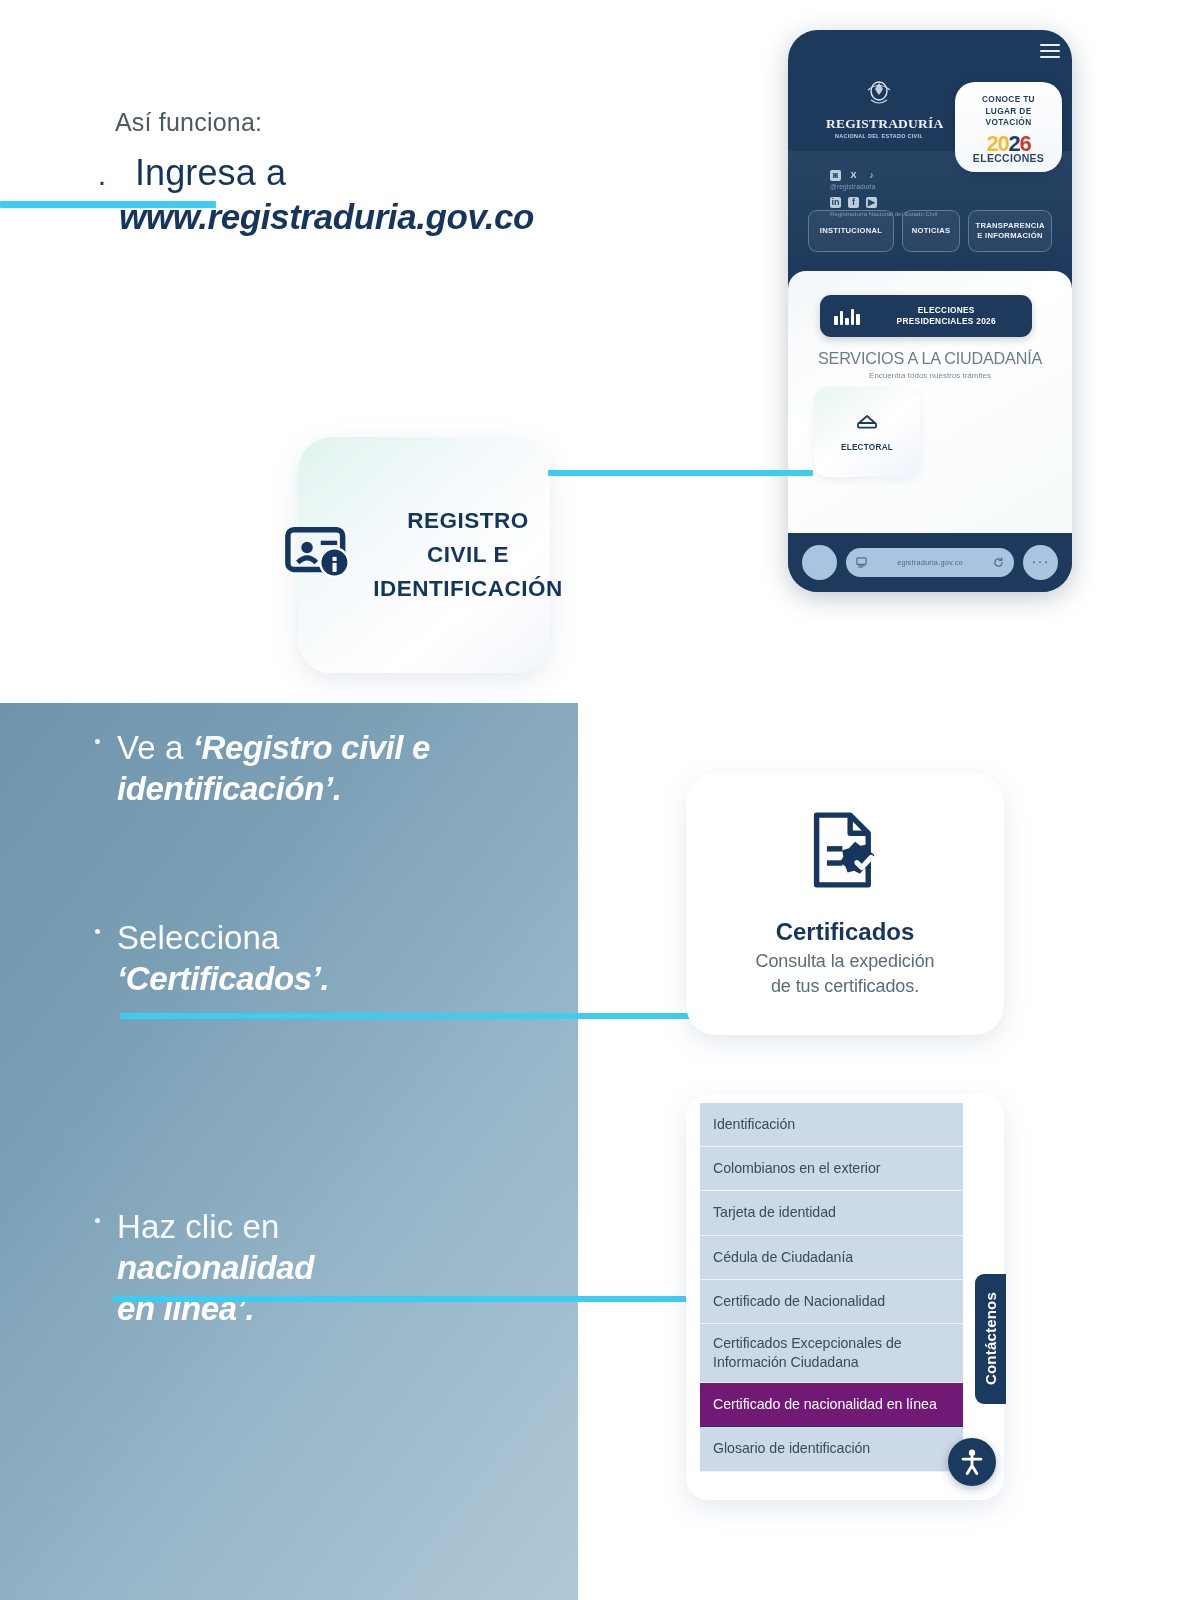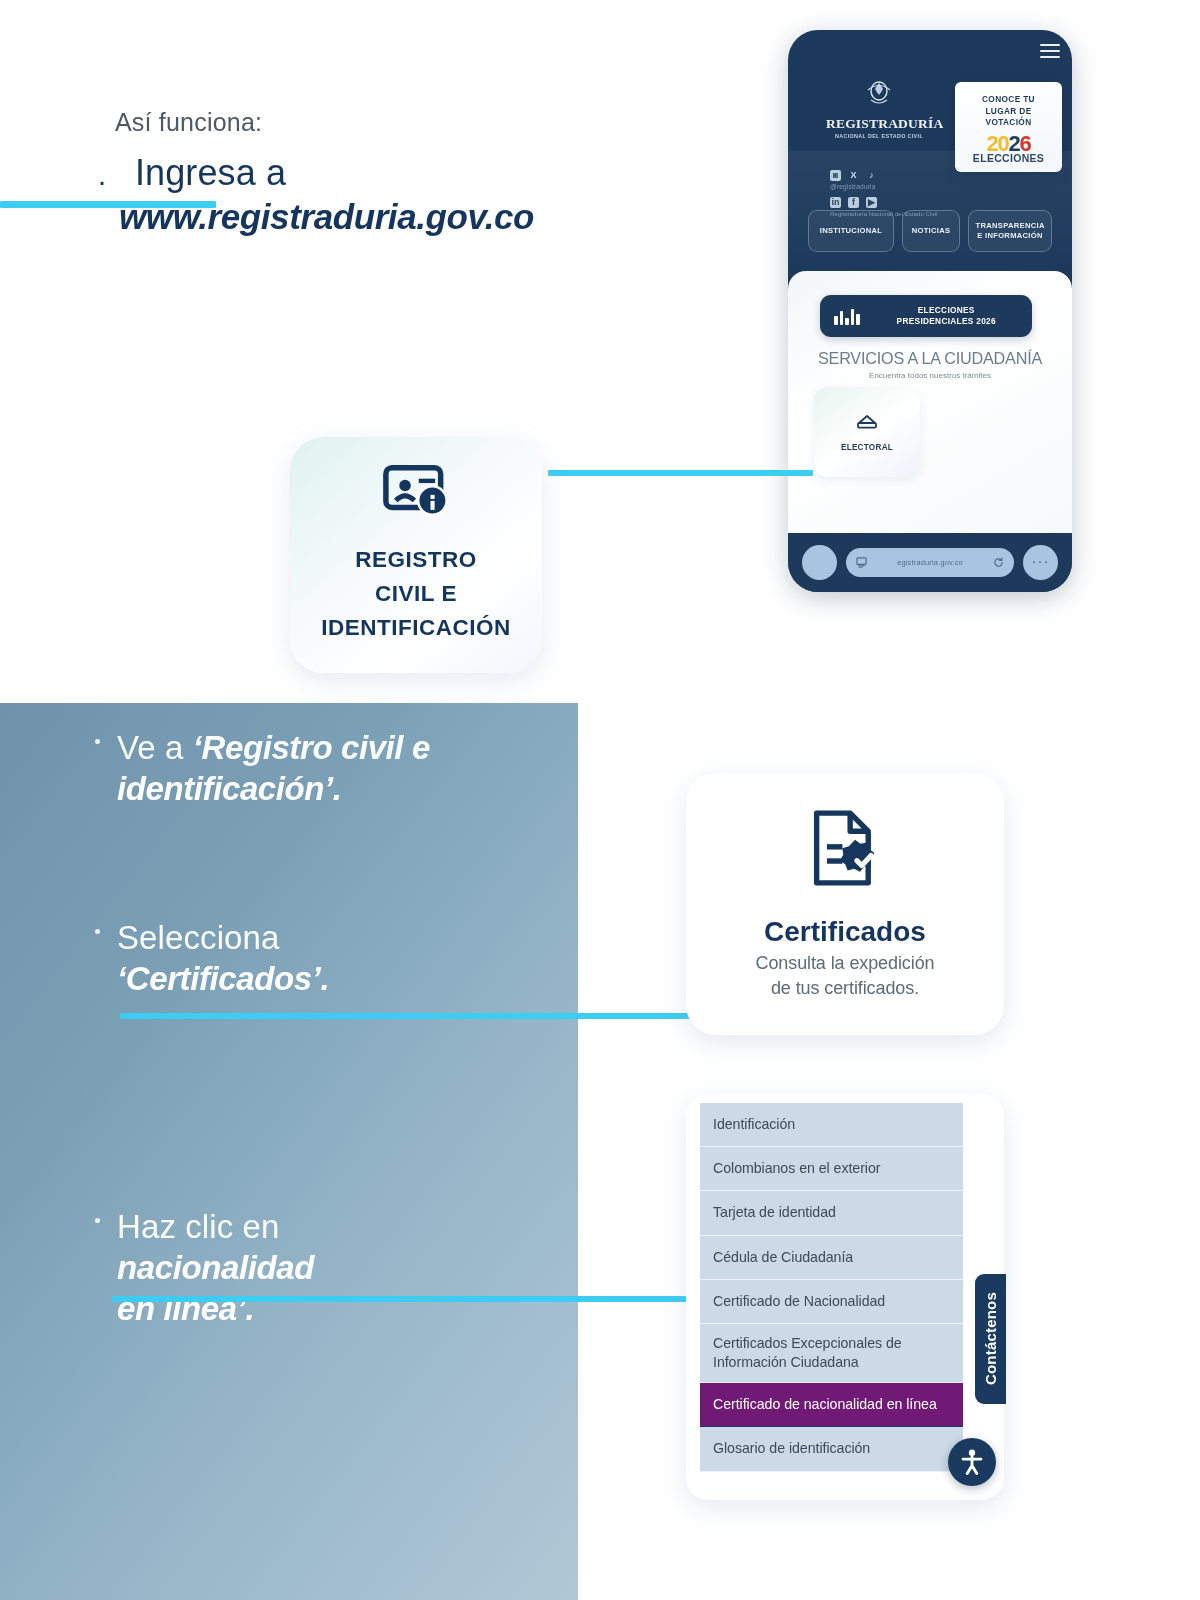--- a/index.html
+++ b/index.html
@@ -71,21 +71,21 @@
   #navbtns { left: 20px; top: 180px; display:flex; gap:8px; }
   .navbtn {
     border:1px solid rgba(175,200,225,.38); background:rgba(255,255,255,.055);
     border-radius:9px; color:#eaf1f8; font-size:7.6px; font-weight:700;
     letter-spacing:.3px; text-align:center; display:flex; align-items:center;
     justify-content:center; height:42px; padding:0 7px; line-height:1.3;
   }
   .navbtn.w1{width:86px;} .navbtn.w2{width:58px;} .navbtn.w3{width:84px;}
 
   #vote-badge {
-    right: 10px; top: 52px; width: 107px; height: 90px; border-radius: 6px;
+    right: 10px; top: 52px; width: 107px; height: 90px; border-radius: 20px;
     background:linear-gradient(170deg,#ffffff 0%, #f3f7fb 100%);
     box-shadow:0 3px 12px rgba(10,30,60,.28);
     display:flex; flex-direction:column; align-items:center; justify-content:center;
     padding-top:4px;
   }
   #vote-badge .vt { font-size:8.3px; font-weight:700; color:#1d3a5c; letter-spacing:.35px;
                     line-height:1.42; text-align:center; }
   #vote-badge .year { font-size:22px; font-weight:800; letter-spacing:-1.2px; margin-top:4px;
                       line-height:1; font-family:"Liberation Sans", sans-serif;}
   #vote-badge .year .y20{color:#f4bc2a;} #vote-badge .year .y2{color:#1f3e68;}
@@ -129,24 +129,24 @@
     flex:1; height:29px; border-radius:15px; background:#a9c4e0;
     display:flex; align-items:center; gap:7px; padding:13px 10px;
   }
   #url-pill .txt{ flex:1; text-align:center; font-size:7.4px; color:#4d6b8c; letter-spacing:.2px;}
   .pb-dots { width:35px;height:35px;border-radius:50%;background:#a9c4e0;flex:none;
              display:flex;align-items:center;justify-content:center;color:#3c5a7c;
              font-size:15px; letter-spacing:1px; line-height:0; padding-bottom:4px;}
 
   
   #reg-card {
-    left: 290px; top: 437px; width: 252px; height: 236px; border-radius: 34px;
+    left: 298px; top: 437px; width: 252px; height: 236px; border-radius: 34px;
     background:linear-gradient(140deg,#dff3ef 0%, #f6fafc 42%, #ffffff 70%, #f2f6fc 100%);
     box-shadow:0 8px 26px rgba(140,165,190,.22);
-    display:flex; flex-direction:column; align-items:center; justify-content:center; gap:22px;
+    display:flex; flex-direction:row; align-items:center; justify-content:center; gap:22px;
   }
   #reg-card .rl { font-size:22.5px; font-weight:800; color:#14355d; letter-spacing:.5px;
                   line-height:1.5; text-align:center; }
   #line-2 { left: 548px; top: 470px; width: 265px; height: 6px; }
 
   
   #blue-panel {
     left:0px; top:703px; width:578px; height:897px;
     background:linear-gradient(128deg,#6e93ab 0%, #7ba0b6 30%, #96b5c8 62%, #b0c8d6 100%);
   }
@@ -163,21 +163,21 @@
   #bp-3 { top:1207px; width: 470px; }
   #line-3 { left: 120px; top: 1013px; width: 580px; height: 6px; }
   #line-4 { left: 112px; top: 1296px; width: 588px; height: 6px; }
 
   
   #cert-card {
     left: 686px; top: 773px; width: 318px; height: 262px; border-radius: 30px;
     background:#ffffff; box-shadow:0 8px 26px rgba(120,150,180,.20);
     display:flex; flex-direction:column; align-items:center; justify-content:center;
   }
-  #cert-card .ct { font-size:28px; font-weight:700; color:#15355e; margin-top:24px; }
+  #cert-card .ct { font-size:24px; font-weight:700; color:#15355e; margin-top:24px; }
   #cert-card .cs { font-size:18px; color:#5c6b78; text-align:center; line-height:1.35;
                    margin-top:3px; letter-spacing:-.1px;}
 
   
   #menu-wrap { left: 686px; top: 1094px; width: 318px; height: 406px; }
   #menu-card {
     position:absolute; left:0; top:0; width:318px; height:406px; border-radius:22px;
     background:#ffffff; box-shadow:0 8px 26px rgba(120,150,180,.20); overflow:hidden;
   }
   #menu-list { position:absolute; left:14px; top:9px; width:263px; }

